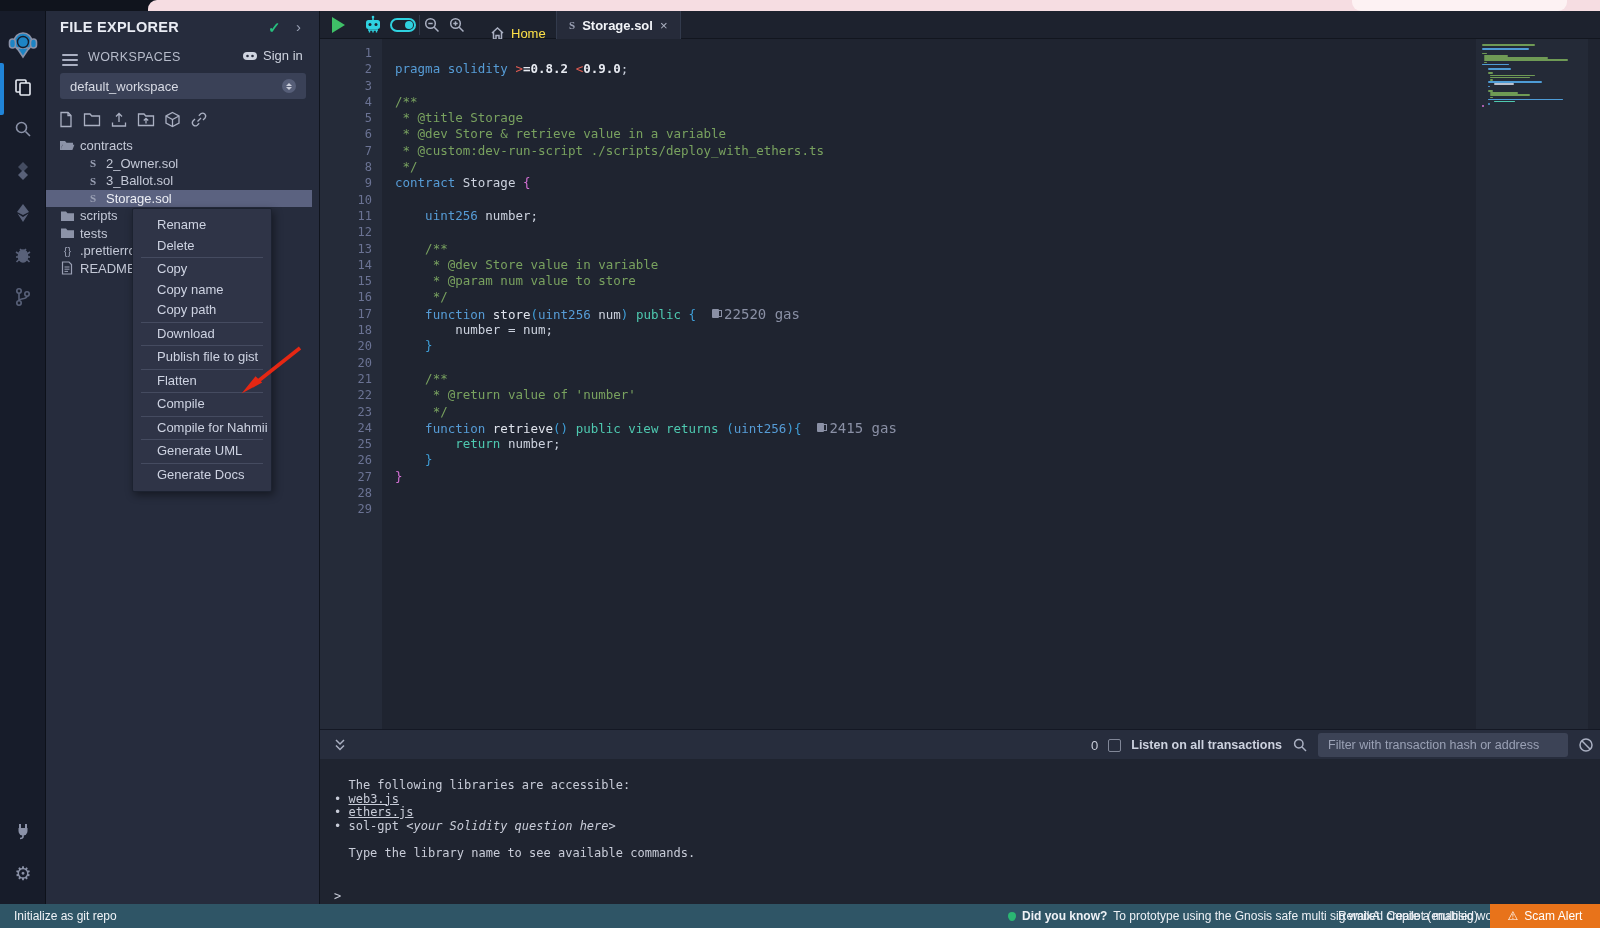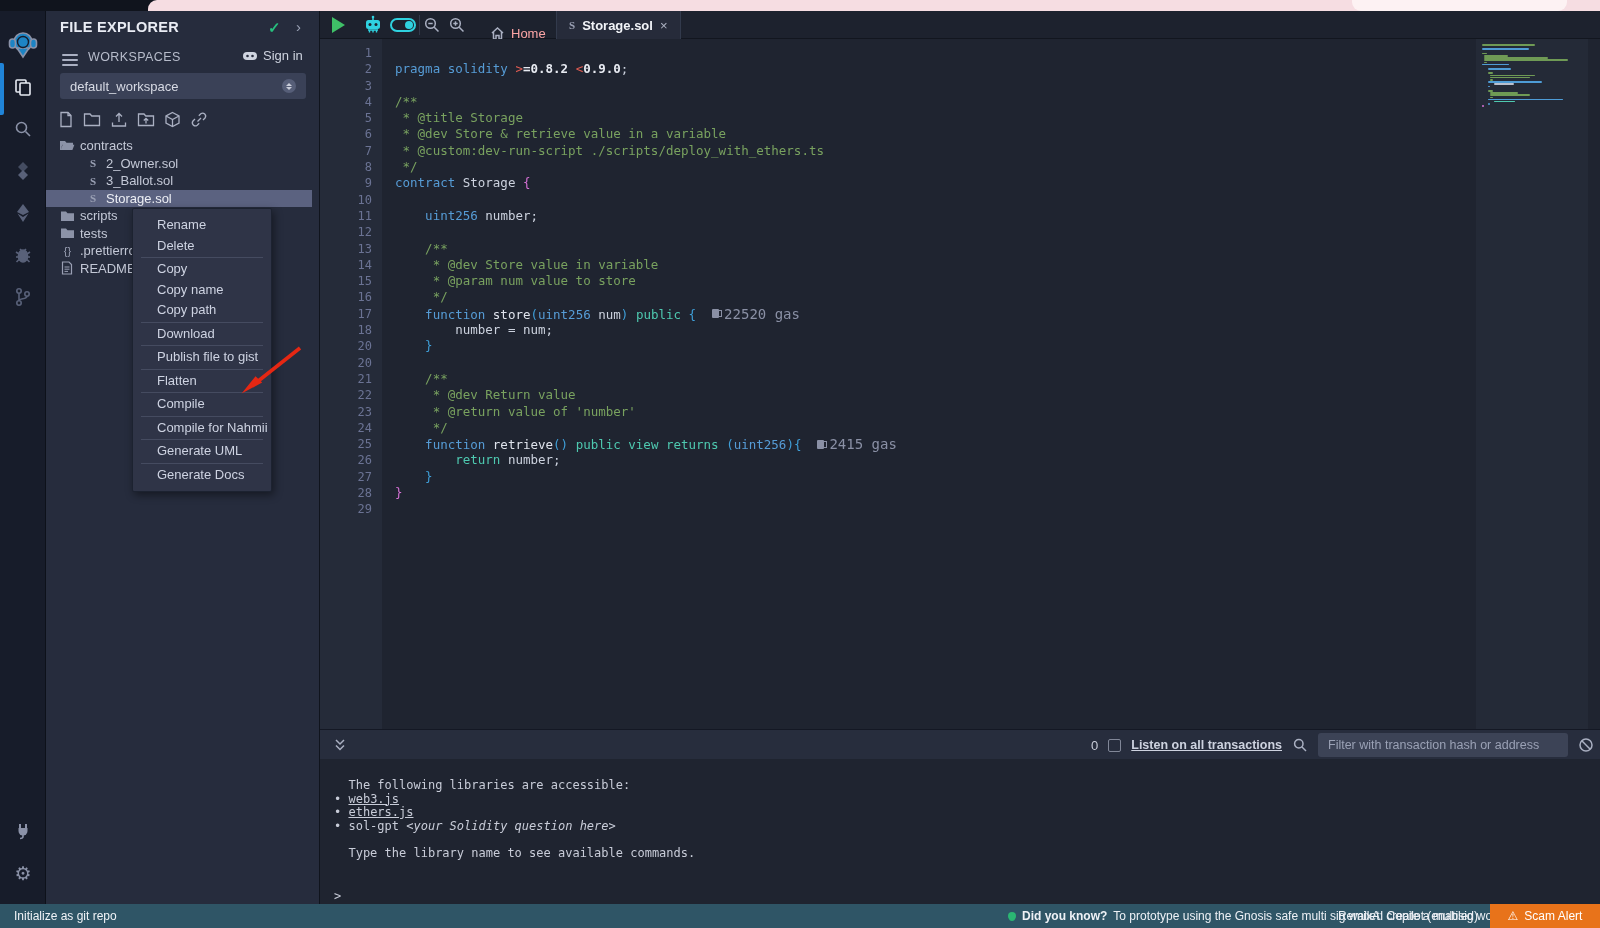--- a/index.html
+++ b/index.html
@@ -60,21 +60,21 @@
   #tabbar { position:absolute; left:0; top:0; width:1280px; height:28px; background:#1d222e; border-bottom:1px solid #12161f; }
   #play-btn { position:absolute; left:12px; top:6px; width:0; height:0; border-left:13px solid #3fbf67;
               border-top:8px solid transparent; border-bottom:8px solid transparent; }
   #robot-icon { position:absolute; left:42px; top:4px; }
   #ai-toggle { position:absolute; left:70px; top:7px; width:26px; height:14px; border:2px solid #2fd2e0; border-radius:8px; }
   #ai-toggle .knob { position:absolute; right:1px; top:1px; width:8px; height:8px; border-radius:50%; background:#2fd2e0; }
   .tb-sep { position:absolute; top:4px; width:1px; height:20px; background:#323a4c; }
   #zoom-out-icon { position:absolute; left:103px; top:5px; }
   #zoom-in-icon { position:absolute; left:128px; top:5px; }
   #home-tab { position:absolute; left:156px; top:0; height:44px; display:flex; align-items:center; gap:6px; padding:0 14px;
-              color:#fca5a5; font-size:13px; }
+              color:#fde047; font-size:13px; }
   #active-tab { position:absolute; left:236px; top:0; height:28px; background:#262b3a; display:flex; align-items:center;
                 gap:7px; padding:0 12px; border-left:1px solid #323a4c; border-right:1px solid #323a4c; }
   #active-tab .tab-label { color:#f2f4f8; font-size:13px; font-weight:bold; }
   #tab-close { color:#aeb4c4; font-size:13px; }
 
   
   #editor { position:absolute; left:0; top:28px; width:1280px; height:690px; background:#1f2430; overflow:hidden; }
   #gutter-bg { position:absolute; left:0; top:0; width:62px; height:690px; background:#252b39; }
   #line-nums { position:absolute; left:0; top:6px; width:52px; text-align:right;
                font-family:"DejaVu Sans Mono",monospace; font-size:12px; color:#6b7394; }
@@ -92,21 +92,21 @@
   #minimap { position:absolute; left:1156px; top:0; width:112px; height:690px; background:#242a37; }
   #minimap-inner { position:absolute; left:6px; top:5px; }
   #minimap-inner div { height:1.6px; margin-bottom:0.6px; border-radius:1px; }
 
   
   #term-header { position:absolute; left:0; top:718px; width:1280px; height:30px; background:#272d3d; border-top:1px solid #141824; }
   #term-chevrons { position:absolute; left:12px; top:7px; }
   #term-right { position:absolute; right:6px; top:0; height:30px; display:flex; align-items:center; gap:10px; }
   #tx-count { color:#c8ccd8; font-size:13px; }
   #listen-box { width:13px; height:13px; border:1px solid #818798; border-radius:2px; background:transparent; }
-  #listen-label { color:#cdd2df; font-size:12.5px; font-weight:bold;text-decoration:underline; }
+  #listen-label { color:#cdd2df; font-size:12.5px; font-weight:bold; }
   #filter-input { width:250px; height:24px; background:#3c4356; border:none; border-radius:3px; color:#d7dae4;
                   font-size:12.5px; padding:0 10px; font-family:"Liberation Sans",sans-serif; }
   #filter-input::placeholder { color:#9aa1b5; }
   #terminal { position:absolute; left:0; top:748px; width:1280px; height:146px; background:#1f2430;
               font-family:"DejaVu Sans Mono",monospace; font-size:12px; color:#c8ccd8; }
   #term-lines { position:absolute; left:14px; top:20px; }
   #term-lines .tl { height:13.5px; line-height:13.5px; white-space:pre; }
   #term-lines a { color:#c8ccd8; text-decoration:underline; }
   #term-lines .it { font-style:italic; }
   #term-prompt { position:absolute; left:14px; top:130px; }
@@ -425,21 +425,20 @@
         <div class="cl"></div>
         <div class="cl"><span class="tk-com">    /**</span></div>
         <div class="cl"><span class="tk-com">     * @dev Store value in variable</span></div>
         <div class="cl"><span class="tk-com">     * @param num value to store</span></div>
         <div class="cl"><span class="tk-com">     */</span></div>
         <div class="cl"><span class="tk-txt">    </span><span class="tk-kw">function </span><span class="tk-fn">store</span><span class="tk-b2">(</span><span class="tk-kw">uint256 </span><span class="tk-txt">num</span><span class="tk-b2">) </span><span class="tk-tg">public </span><span class="tk-b2">{</span><span class="gas-badge"><span class="gas-pump"></span>22520 gas</span></div>
         <div class="cl"><span class="tk-txt">        number = num;</span></div>
         <div class="cl"><span class="tk-txt">    </span><span class="tk-b2">}</span></div>
         <div class="cl"></div>
         <div class="cl"><span class="tk-com">    /**</span></div>
-        <div class="cl"><span class="tk-com">     * @dev Return value</span></div>
         <div class="cl"><span class="tk-com">     * @return value of 'number'</span></div>
         <div class="cl"><span class="tk-com">     */</span></div>
         <div class="cl"><span class="tk-txt">    </span><span class="tk-kw">function </span><span class="tk-fn">retrieve</span><span class="tk-b2">() </span><span class="tk-tg">public view returns </span><span class="tk-b2">(</span><span class="tk-kw">uint256</span><span class="tk-b2">){</span><span class="gas-badge"><span class="gas-pump"></span>2415 gas</span></div>
         <div class="cl"><span class="tk-txt">        </span><span class="tk-tg">return </span><span class="tk-txt">number;</span></div>
         <div class="cl"><span class="tk-txt">    </span><span class="tk-b2">}</span></div>
         <div class="cl"><span class="tk-b1">}</span></div>
       </div>
     <div id="minimap">
         <div id="minimap-inner">
           <div style="width: 52.5px; margin-left: 0px; background: rgb(111, 154, 85);"></div>

